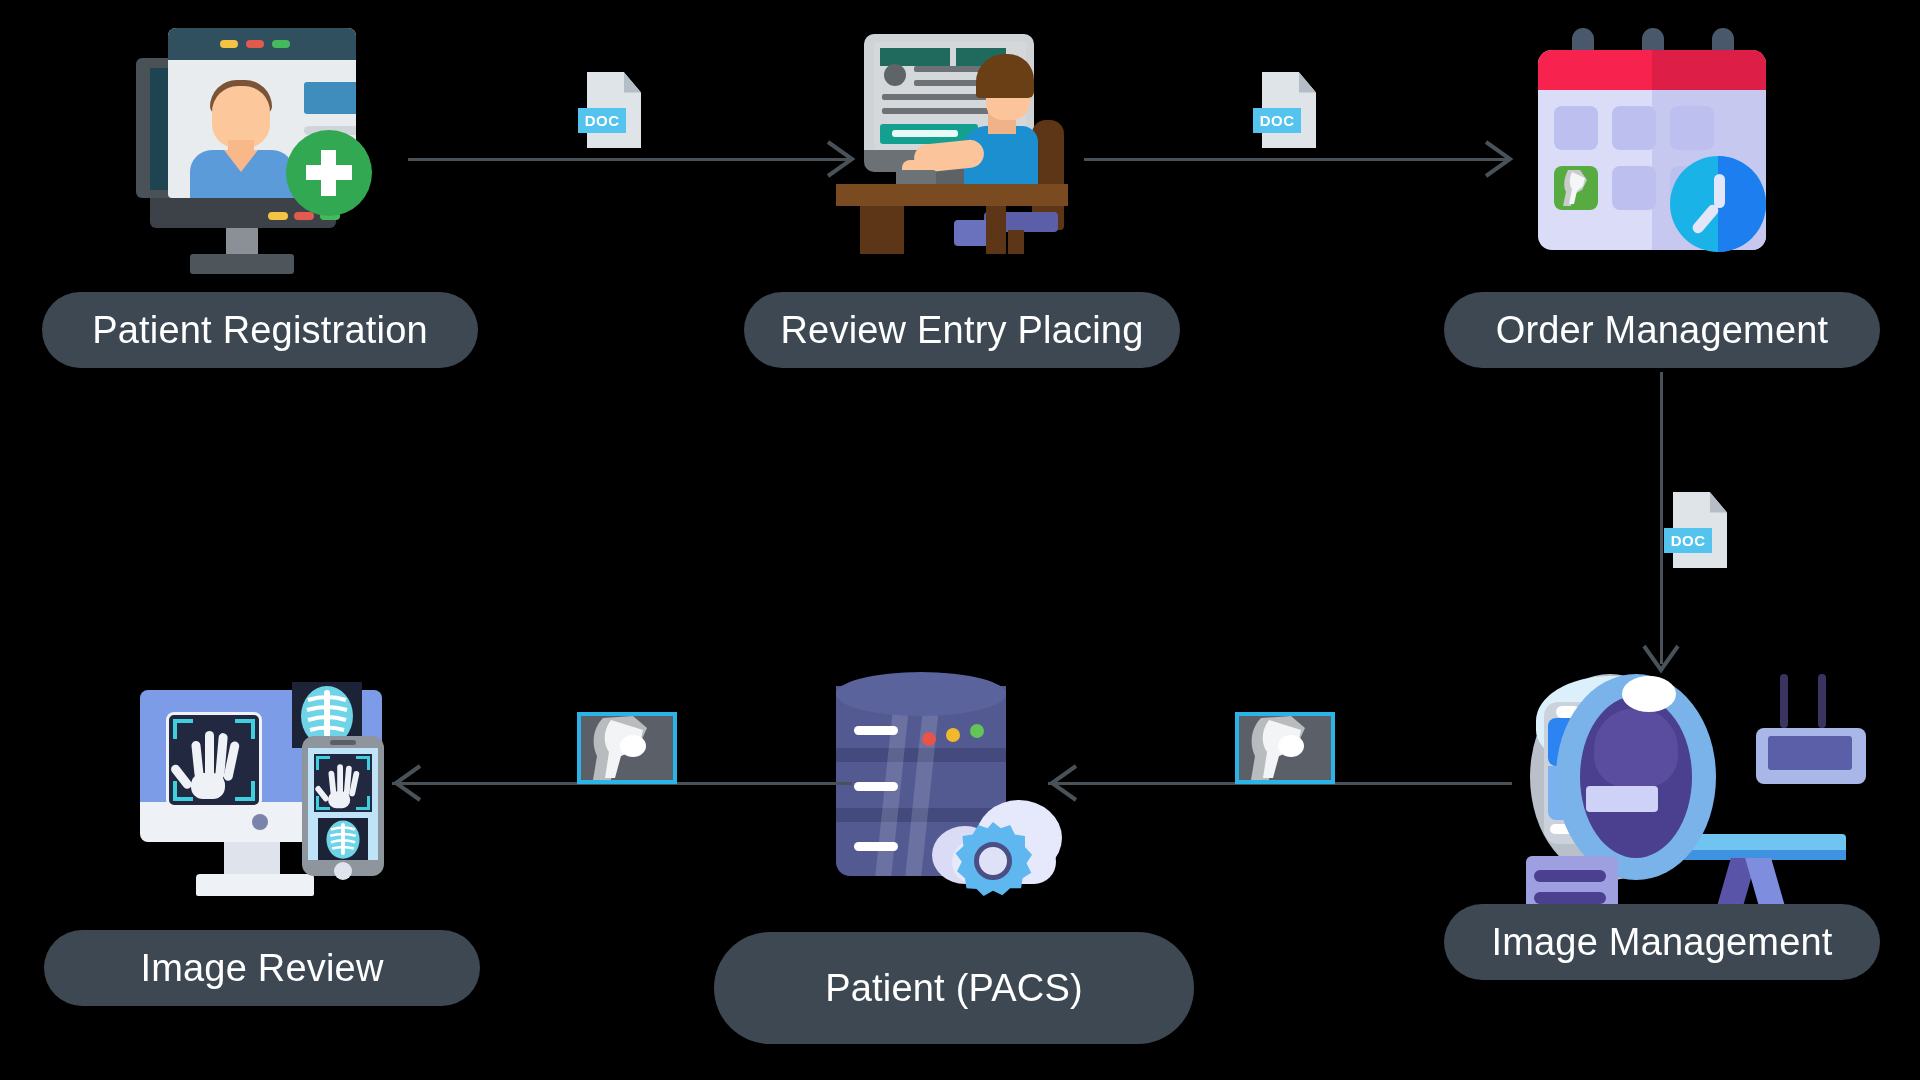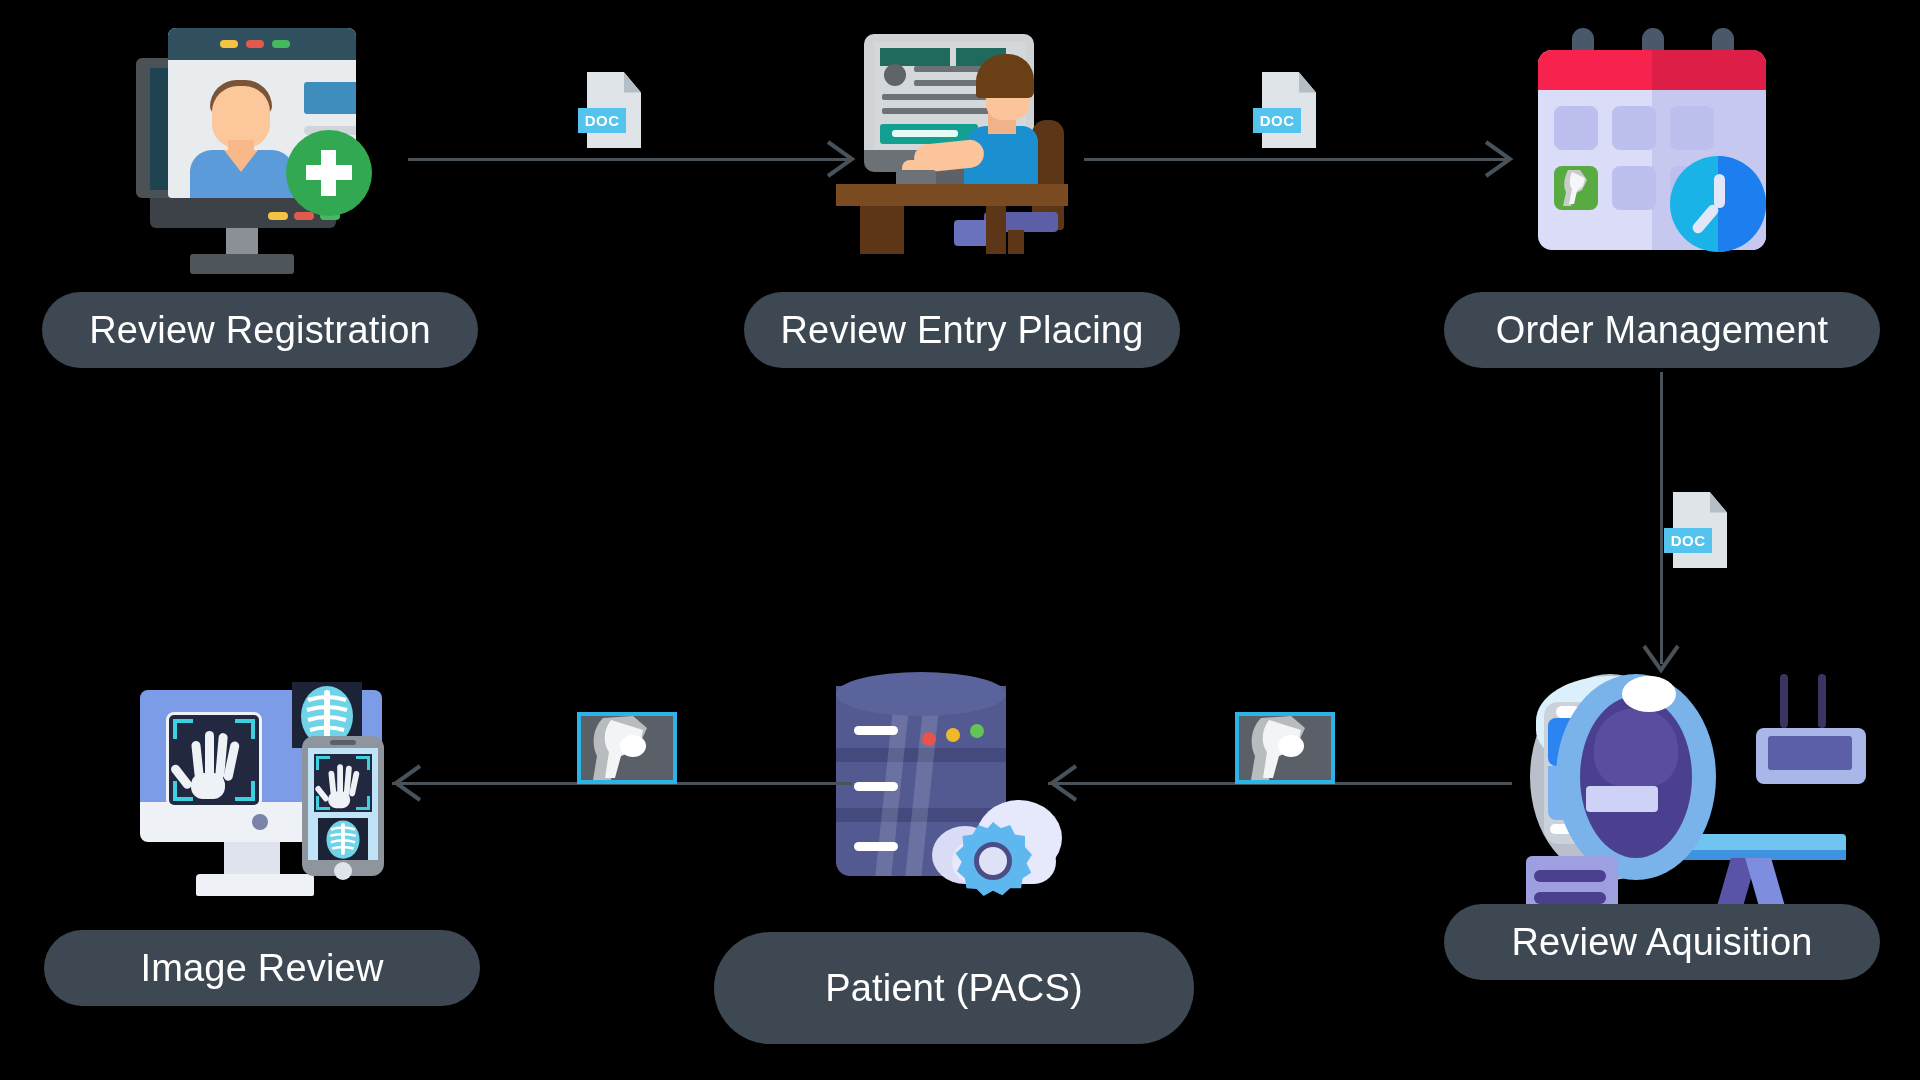--- a/index.html
+++ b/index.html
@@ -284,21 +284,21 @@
     <div class="pr-bdot" style="left:140px; background:#f5c344;"></div>
     <div class="pr-bdot" style="left:166px; background:#e05a4e;"></div>
     <div class="pr-bdot" style="left:192px; background:#45ba5d;"></div>
     <div class="pr-neck2"></div>
     <div class="pr-stand"></div>
     <div class="pr-plus-circle"></div>
     <div class="pr-plus-h"></div>
     <div class="pr-plus-v"></div>
   </div>
 
-  <div class="pill" style="left:42px; top:292px; width:436px; height:76px; font-size:38px;">Review Registration</div>
+  <div class="pill" style="left:42px; top:292px; width:436px; height:76px; font-size:38px;">Patient Registration</div>
 
   <div class="hline" style="left:408px; top:158px; width:444px;"></div>
   <svg class="arrowhead" style="left:826px; top:140px;" width="36" height="38" viewBox="0 0 36 38">
     <path d="M2 2 L26 19 L2 36" fill="none" stroke="#4a5259" stroke-width="4"></path>
   </svg>
   <div class="doc-icon" style="left:587px; top:72px; width:54px; height:76px;">
     <div class="doc-body"></div>
     <div class="doc-fold"></div>
     <div class="doc-band" style="font-size:15px;">DOC</div>
   </div>
@@ -404,21 +404,21 @@
     <div class="mri-gantry-in"></div>
     <div class="mri-bore"></div>
     <div class="mri-bore-hl"></div>
     <div class="mri-white-top"></div>
     <div class="mri-pad"></div>
     <div class="mri-base"></div>
     <div class="mri-base-l"></div>
     <div class="mri-base-l2"></div>
   </div>
 
-  <div class="pill" style="left:1444px; top:904px; width:436px; height:76px; font-size:38px;">Review Aquisition</div>
+  <div class="pill" style="left:1444px; top:904px; width:436px; height:76px; font-size:38px;">Image Management</div>
 
   <div class="hline" style="left:1048px; top:782px; width:464px;"></div>
   <svg class="arrowhead" style="left:1042px; top:764px;" width="36" height="38" viewBox="0 0 36 38">
     <path d="M34 2 L10 19 L34 36" fill="none" stroke="#4a5259" stroke-width="4"></path>
   </svg>
   <div class="xray-thumb" style="left:1235px; top:712px; width:100px; height:72px;">
     <svg width="92" height="64" viewBox="0 0 92 64">
       <rect width="92" height="64" fill="#5b6068"></rect>
       <path d="M22 2 C12 12 10 28 16 40 L12 64 L30 64 L34 42 L56 34 L66 12 L52 0 Z" fill="#b9bcbf"></path>
       <path d="M30 4 C22 14 22 28 28 36 L24 62 L34 62 L40 40 L58 32 L62 14 Z" fill="#f2f4f5"></path>

